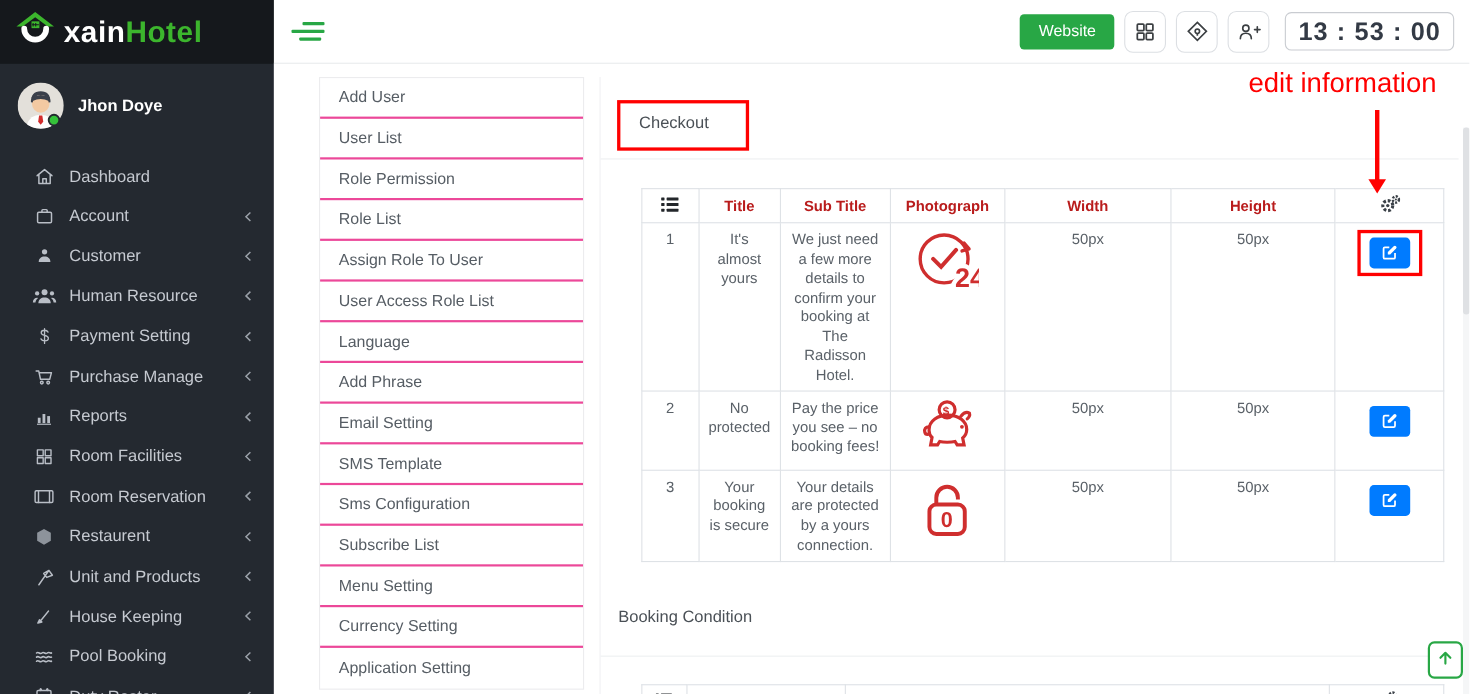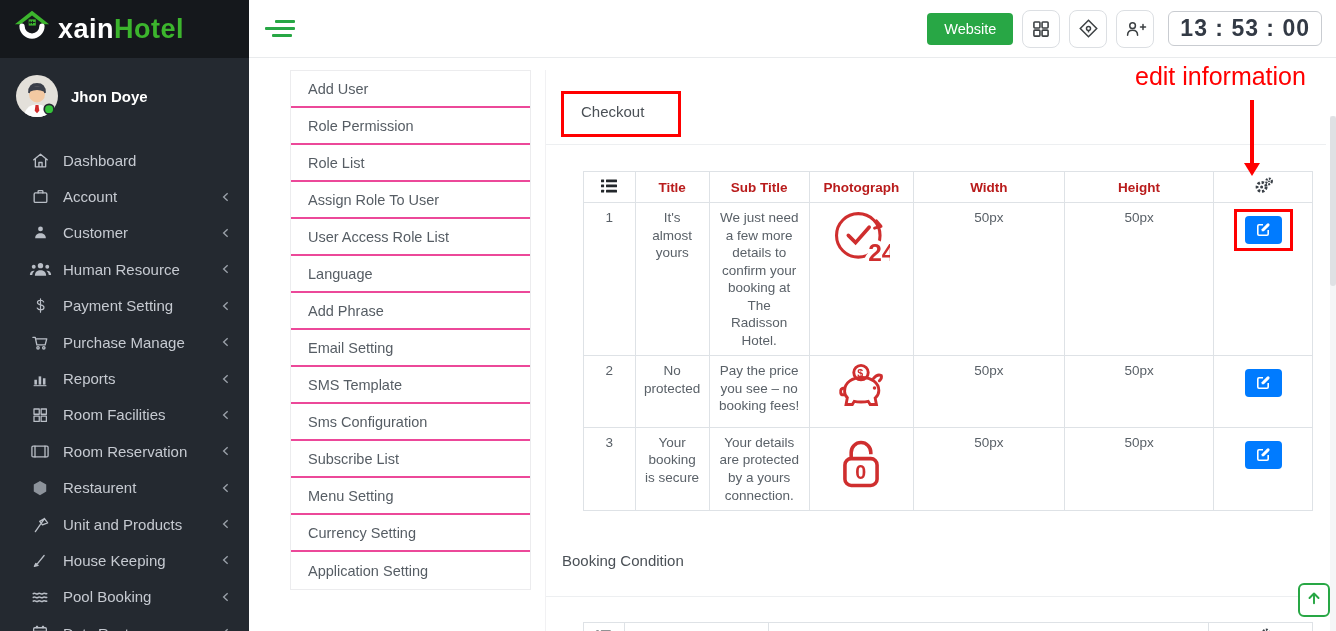--- a/index.html
+++ b/index.html
@@ -356,20 +356,23 @@
         <div class="clock-box">13 : 53 : 00</div>
       </div>
     </header>
 
     <div class="content">
 
       <div class="submenu">
 
       <div class="submenu-item">
             <span>Add User</span>
+          </div>
+          <div class="submenu-item">
+            <span>User List</span>
           </div>
           <div class="submenu-item">
             <span>Role Permission</span>
           </div>
           <div class="submenu-item">
             <span>Role List</span>
           </div>
           <div class="submenu-item">
             <span>Assign Role To User</span>
           </div>

